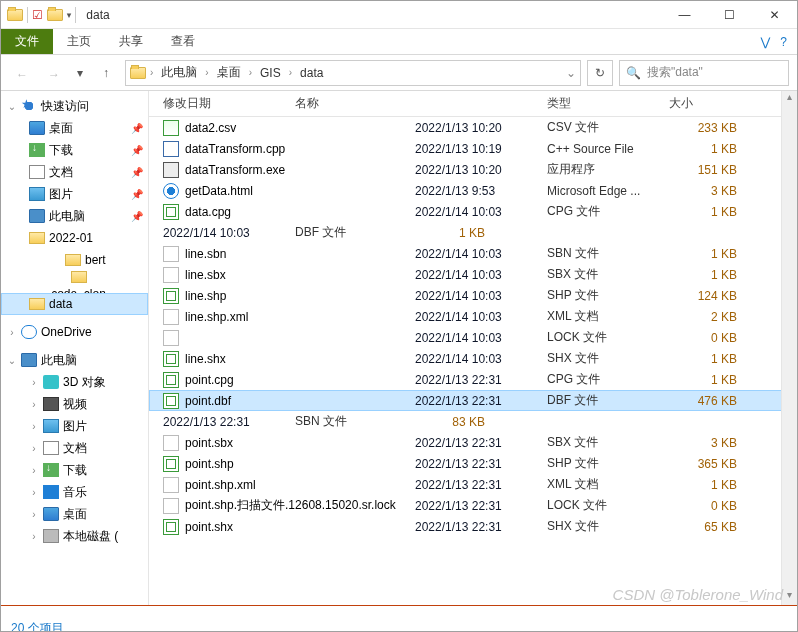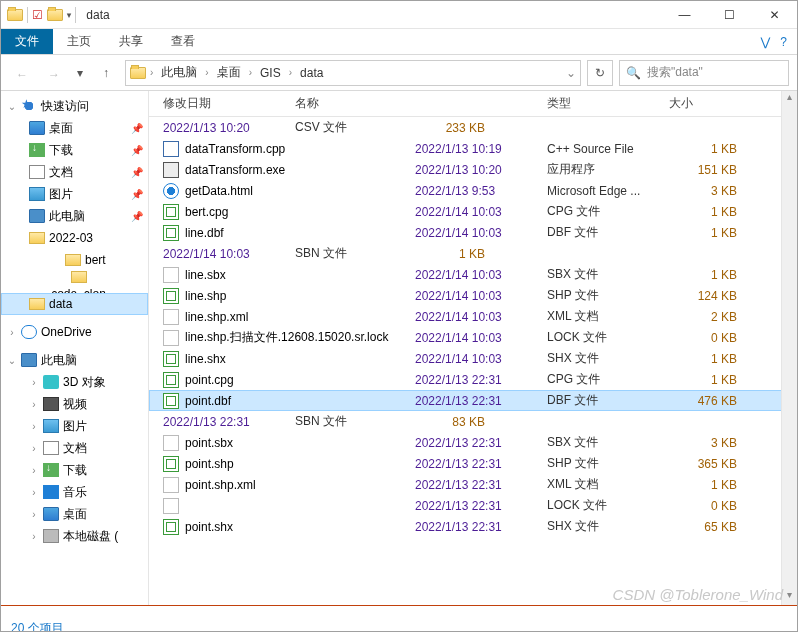--- a/index.html
+++ b/index.html
@@ -11,21 +11,21 @@
 .folder-icon::before { content: ""; position: absolute; top: -3px; left: 0; width: 6px; height: 3px; background: #f7ce5b; border: 1px solid #d9b44a; border-bottom: none; }
 .sep { width: 1px; height: 16px; background: #ccc; }
 .check { color: #d03030; font-size: 12px; }
 .caret-down { font-size: 9px; color: #555; }
 .title-text { padding: 0 6px; color: #333; }
 .win-ctrls { margin-left: auto; display: flex; }
 .win-btn { width: 45px; height: 28px; display: flex; align-items: center; justify-content: center; font-size: 12px; color: #333; }
 
 .ribbon-tabs { height: 26px; display: flex; align-items: stretch; border-bottom: 1px solid #d9d9d9; background: #fff; }
 .tab { padding: 0 14px; display: flex; align-items: center; color: #444; }
-.tab.active { background: #0369a1; color: #fff; }
+.tab.active { background: #4d7c0f; color: #fff; }
 .ribbon-right { margin-left: auto; display: flex; align-items: center; gap: 10px; padding-right: 10px; color: #1979ca; }
 
 .nav-row { height: 36px; display: flex; align-items: center; gap: 6px; padding: 4px 8px; border-bottom: 1px solid #d9d9d9; }
 .nav-arrow { width: 26px; height: 24px; display: flex; align-items: center; justify-content: center; color: #555; border-radius: 2px; }
 .nav-arrow.disabled { color: #bbb; }
 .addr { flex: 1; display: flex; align-items: center; height: 26px; border: 1px solid #ccc; background: #fff; padding: 0 4px; gap: 2px; }
 .addr .crumb { padding: 2px 4px; color: #333; }
 .addr .chev { color: #888; font-size: 10px; padding: 0 2px; }
 .addr-refresh { width: 26px; height: 26px; border: 1px solid #ccc; display: flex; align-items: center; justify-content: center; color: #555; }
 .search { width: 170px; height: 26px; border: 1px solid #ccc; display: flex; align-items: center; padding: 0 6px; gap: 6px; color: #888; }
@@ -58,21 +58,21 @@
 .col.name { width: 252px; }
 .col.date { width: 132px; }
 .col.type { width: 122px; }
 .col.size { width: 80px; text-align: left; }
 
 .files { flex: 1; overflow: auto; }
 .row { height: 21px; display: flex; align-items: center; padding-left: 8px; }
 .row.sel { background: #cce8ff; border: 1px solid #99d1ff; padding-left: 7px; height: 21px; }
 .cell { padding: 0 6px; white-space: nowrap; overflow: hidden; text-overflow: ellipsis; }
 .cell.name { width: 252px; display: flex; align-items: center; gap: 6px; }
-.cell.date { width: 132px; color: #4c1d95; }
+.cell.date { width: 132px; color: #0f172a; }
 .cell.type { width: 122px; color: #333; }
 .cell.size { width: 80px; text-align: right; color: #a16207; }
 .fi { width: 16px; height: 16px; flex-shrink: 0; display: inline-block; border: 1px solid #888; background: #fff; position: relative; }
 .fi.green { border-color: #3a9a3a; }
 .fi.green::before { content: ""; position: absolute; inset: 2px; border: 1px solid #3a9a3a; }
 .fi.csv { border-color: #3a9a3a; background: linear-gradient(#eaffea,#fff); }
 .fi.cpp { border-color: #3a6aa8; }
 .fi.exe { border-color: #555; background: #eee; }
 .fi.html { border-color: #1e7fd6; background: radial-gradient(circle,#1e7fd6 40%,#fff 42%); border-radius: 8px; }
 .fi.blank { border-color: #bbb; }
@@ -168,21 +168,21 @@
           <span>图片</span>
           <span class="pin">📌</span>
         </div>
         <div class="side-item" style="padding-left: 28px;">
           <span class="si i-pc"></span>
           <span>此电脑</span>
           <span class="pin">📌</span>
         </div>
         <div class="side-item" style="padding-left: 28px;">
           <span class="si i-folder"></span>
-          <span>2022-03</span>
+          <span>2022-01</span>
         </div>
         <div class="side-item" style="padding-left: 28px; margin-left: 36px;">
           <span class="si i-folder"></span>
           <span>bert</span>
         </div>
         <div class="side-item" style="padding-left: 12px; flex-direction: column;">
           <span class="si i-folder"></span>
           <span>code_clon</span>
         </div>
         <div class="side-item sel" style="padding-left: 27px;">
@@ -250,20 +250,24 @@
 
   <div class="content">
     <div class="cols">
       <div class="col date">修改日期</div>
       <div class="col name">名称</div>
       <div class="col type">类型</div>
       <div class="col size">大小</div>
     </div>
     <div class="files" id="files">
         <div class="row">
+    <div class="cell name">
+            <span class="fi csv"></span>
+            <span>data2.csv</span>
+          </div>
     <div class="cell date">2022/1/13 10:20</div>
     <div class="cell type">CSV 文件</div>
     <div class="cell size">233 KB</div>
         </div>
         <div class="row">
     <div class="cell name">
             <span class="fi cpp"></span>
             <span>dataTransform.cpp</span>
           </div>
     <div class="cell date">2022/1/13 10:19</div>
@@ -284,36 +288,36 @@
             <span class="fi html"></span>
             <span>getData.html</span>
           </div>
     <div class="cell date">2022/1/13 9:53</div>
     <div class="cell type">Microsoft Edge ...</div>
     <div class="cell size">3 KB</div>
         </div>
         <div class="row">
     <div class="cell name">
             <span class="fi green"></span>
-            <span>bert.cpg</span>
+            <span>data.cpg</span>
           </div>
     <div class="cell date">2022/1/14 10:03</div>
     <div class="cell type">CPG 文件</div>
     <div class="cell size">1 KB</div>
         </div>
         <div class="row">
-    <div class="cell name">
-            <span class="fi green"></span>
-            <span>line.dbf</span>
-          </div>
     <div class="cell date">2022/1/14 10:03</div>
     <div class="cell type">DBF 文件</div>
     <div class="cell size">1 KB</div>
         </div>
         <div class="row">
+    <div class="cell name">
+            <span class="fi blank"></span>
+            <span>line.sbn</span>
+          </div>
     <div class="cell date">2022/1/14 10:03</div>
     <div class="cell type">SBN 文件</div>
     <div class="cell size">1 KB</div>
         </div>
         <div class="row">
     <div class="cell name">
             <span class="fi blank"></span>
             <span>line.sbx</span>
           </div>
     <div class="cell date">2022/1/14 10:03</div>
@@ -334,21 +338,20 @@
             <span class="fi blank"></span>
             <span>line.shp.xml</span>
           </div>
     <div class="cell date">2022/1/14 10:03</div>
     <div class="cell type">XML 文档</div>
     <div class="cell size">2 KB</div>
         </div>
         <div class="row">
     <div class="cell name">
             <span class="fi blank"></span>
-            <span>line.shp.扫描文件.12608.15020.sr.lock</span>
           </div>
     <div class="cell date">2022/1/14 10:03</div>
     <div class="cell type">LOCK 文件</div>
     <div class="cell size">0 KB</div>
         </div>
         <div class="row">
     <div class="cell name">
             <span class="fi green"></span>
             <span>line.shx</span>
           </div>
@@ -402,20 +405,21 @@
             <span class="fi blank"></span>
             <span>point.shp.xml</span>
           </div>
     <div class="cell date">2022/1/13 22:31</div>
     <div class="cell type">XML 文档</div>
     <div class="cell size">1 KB</div>
         </div>
         <div class="row">
     <div class="cell name">
             <span class="fi blank"></span>
+            <span>point.shp.扫描文件.12608.15020.sr.lock</span>
           </div>
     <div class="cell date">2022/1/13 22:31</div>
     <div class="cell type">LOCK 文件</div>
     <div class="cell size">0 KB</div>
         </div>
         <div class="row">
     <div class="cell name">
             <span class="fi green"></span>
             <span>point.shx</span>
           </div>

